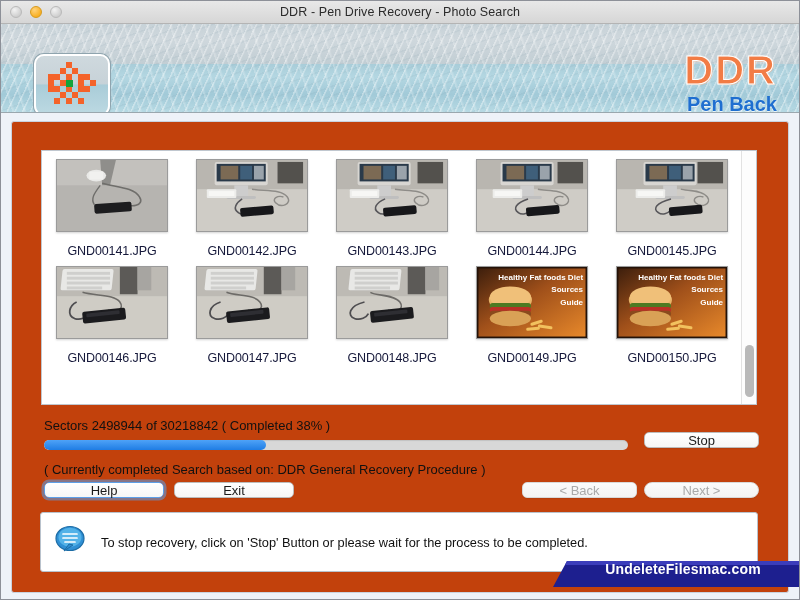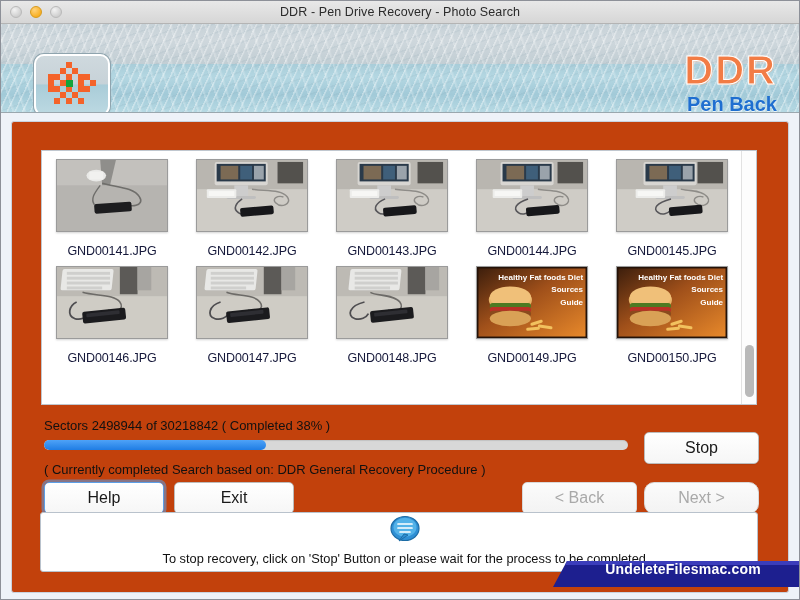--- a/index.html
+++ b/index.html
@@ -232,25 +232,25 @@
   .status-text {
     position: absolute;
     left: 32px; top: 340px;
     font-size: 13px;
     color: #111;
   }
 
   
   .btn {
     position: absolute;
-    height: 32px;
+    height: 16px;
     border-radius: 5px;
     border: 1px solid #bcbcbc;
     background: linear-gradient(to bottom, #ffffff 0%, #f6f6f6 100%);
-    font-size: 16px;
+    font-size: 13px;
     color: #1a1a1a;
     display: flex; align-items: center; justify-content: center;
     box-sizing: border-box;
     box-shadow: 0 1px 1px rgba(0,0,0,0.07);
     cursor: pointer;
   }
   .btn.disabled {
     color: #a9a9a9;
     background: linear-gradient(to bottom, #fbfbfb 0%, #f3f3f3 100%);
     border-color: #d8d8d8;
@@ -268,21 +268,21 @@
 
   
   .hint-box {
     position: absolute;
     left: 28px; top: 390px;
     width: 718px; height: 60px;
     background: #ffffff;
     border: 1px solid #b9c2cc;
     border-radius: 3px;
     box-sizing: border-box;
-    display: flex; align-items: center; flex-direction: column;
+    display: flex; align-items: center;
   }
   .hint-icon { margin-left: 12px; flex: 0 0 auto; }
   .hint-text {
     margin-left: 14px;
     font-size: 12.8px;
     color: #111;
   }
 
   
   .watermark {

